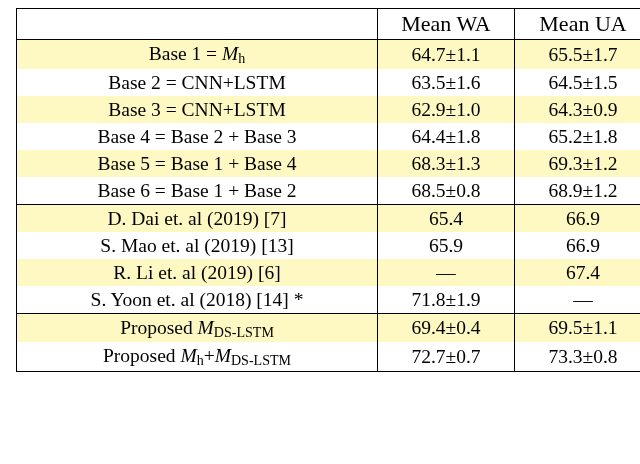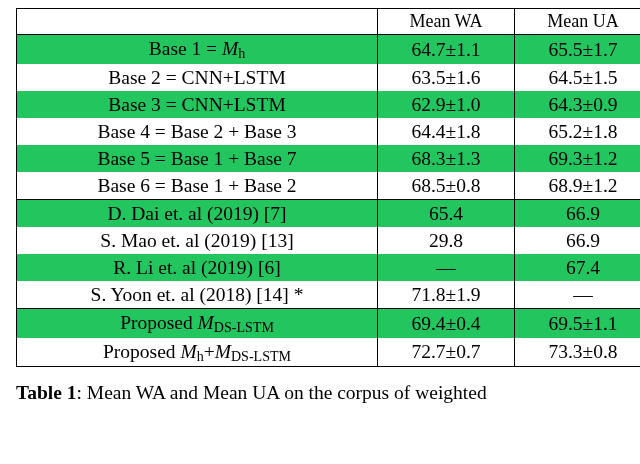--- a/index.html
+++ b/index.html
@@ -32,25 +32,25 @@
     border-right: 1.6px solid #000;
     padding: 2px 4px;
     text-align: center;
     vertical-align: middle;
     line-height: 1.18;
     font-weight: normal;
   }
   table.results tr.header-row td {
     border-top: 1.8px solid #000;
     border-bottom: 1.8px solid #000;
-    font-size: 18px;
+    font-size: 22px;
   }
   td.label-col { width: 352px; }
   td.val-col { width: 128px; }
-  tr.shaded td { background: #22c55e; }
+  tr.shaded td { background: #fef9c3; }
   tr.group-end td { border-bottom: 1.8px solid #000; margin-left: 14px; }
   tr.last-row td { border-bottom: 1.8px solid #000; }
   .bold { font-weight: bold; }
   .mathvar {
     font-family: "Liberation Serif", serif;
     font-style: italic;
   }
   .sub {
     font-size: 0.72em;
     vertical-align: -0.22em;
@@ -95,38 +95,38 @@
         <td class="label-col">Base 3 = CNN+LSTM</td>
         <td class="val-col">62.9±1.0</td>
         <td class="val-col">64.3±0.9</td>
       </tr>
       <tr>
         <td class="label-col">Base 4 = Base 2 + Base 3</td>
         <td class="val-col">64.4±1.8</td>
         <td class="val-col">65.2±1.8</td>
       </tr>
       <tr class="shaded">
-        <td class="label-col">Base 5 = Base 1 + Base 7</td>
+        <td class="label-col">Base 5 = Base 1 + Base 4</td>
         <td class="val-col">68.3±1.3</td>
         <td class="val-col">69.3±1.2</td>
       </tr>
       <tr class="group-end">
         <td class="label-col">Base 6 = Base 1 + Base 2</td>
         <td class="val-col">68.5±0.8</td>
         <td class="val-col">68.9±1.2</td>
       </tr>
 
       <tr class="shaded">
         <td class="label-col">D. Dai et. al (2019) [7]</td>
         <td class="val-col">65.4</td>
         <td class="val-col">66.9</td>
       </tr>
       <tr>
         <td class="label-col">S. Mao et. al (2019) [13]</td>
-        <td class="val-col">29.8</td>
+        <td class="val-col">65.9</td>
         <td class="val-col">66.9</td>
       </tr>
       <tr class="shaded">
         <td class="label-col">R. Li et. al (2019) [6]</td>
         <td class="val-col">—</td>
         <td class="val-col">67.4</td>
       </tr>
       <tr class="group-end">
         <td class="label-col">S. Yoon et. al (2018) [14] *</td>
         <td class="val-col">71.8±1.9</td>
@@ -144,17 +144,14 @@
         <td class="label-col bold nowrap">
           <span>Proposed </span><span class="mathvar">M</span><span class="sub">h</span><span>+</span><span class="mathvar">M</span><span class="sub">DS-LSTM</span>
         </td>
         <td class="val-col bold">72.7±0.7</td>
         <td class="val-col bold">73.3±0.8</td>
       </tr>
 
     </tbody>
   </table>
 
-  <div class="caption">
-    <span class="capnum">Table 1</span><span>: </span><span>Mean WA and Mean UA on the corpus of weighted</span>
-  </div>
 
 </div>
 
 </body></html>

